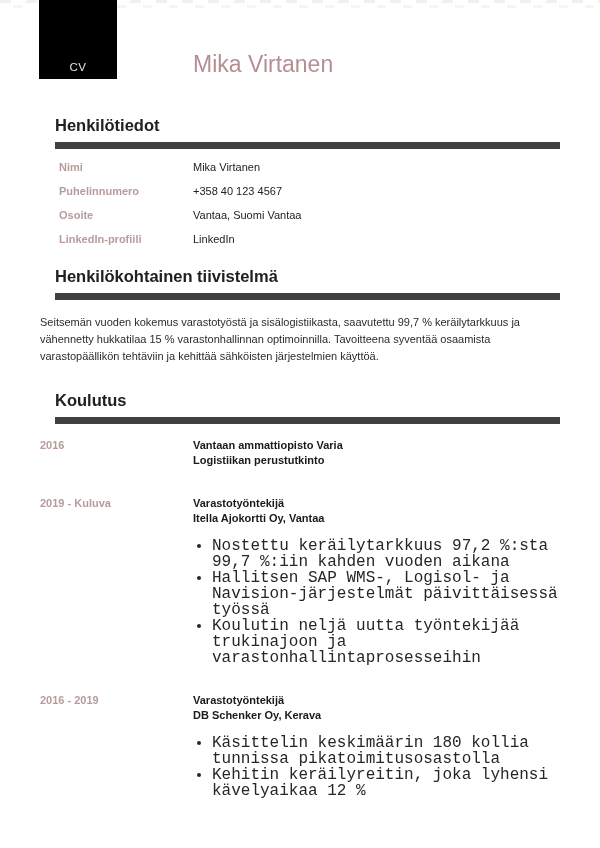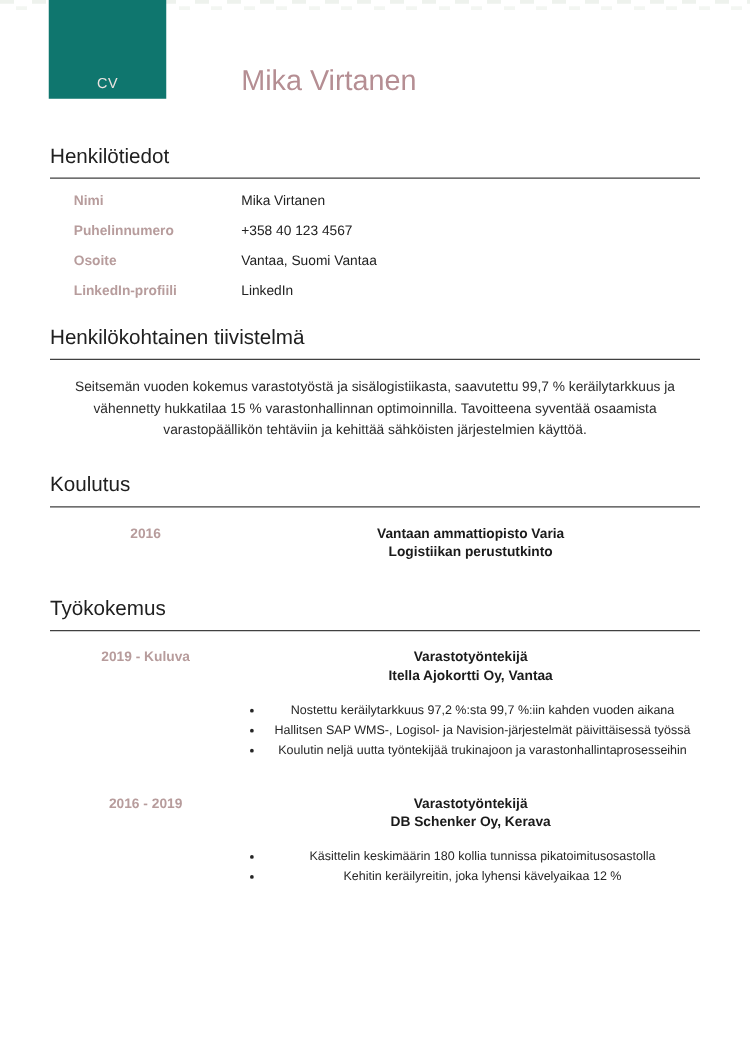--- a/index.html
+++ b/index.html
@@ -17,67 +17,67 @@
     position: absolute; top: 0; left: 0; width: 600px; height: 8px;
     background-image:
       repeating-linear-gradient(90deg, #eef2ed 0 11px, transparent 11px 26px),
       repeating-linear-gradient(90deg, transparent 0 13px, #f3f6f2 13px 22px, transparent 22px 26px);
     background-size: 600px 3px, 600px 3px;
     background-position: 0 0, 0 5px;
     background-repeat: no-repeat;
   }
 
   .cv-badge {
-    position: absolute; left: 39px; top: 0; width: 94px; height: 79px;
-    background: #0f766e;
+    position: absolute; left: 39px; top: 0; width: 78px; height: 79px;
+    background: #000000;
     display: flex; align-items: flex-end; justify-content: center;
     padding-bottom: 6px;
   }
   .cv-badge span {
     color: #ece4e1; font-size: 11.5px; letter-spacing: 0.5px;
   }
 
   .title {
     padding-top: 50px; margin-left: 193px;
     font-size: 23px; font-weight: 400; line-height: 1.25;
     color: #b58e93;
   }
 
   .content { padding: 0 40px; }
 
   .section-heading {
-    font-size: 16.5px; font-weight: 400; color: #202020;
+    font-size: 16.5px; font-weight: 700; color: #202020;
     padding-bottom: 7px;
-    border-bottom: 1px solid #404040;
+    border-bottom: 7px solid #404040;
+    margin-left: 15px;
   }
   .sec-personal   { margin-top: 37px; }
   .sec-summary    { margin-top: 22px; }
   .sec-education  { margin-top: 26px; }
   .sec-experience { margin-top: 28px; }
 
   .details { margin-top: 13px; }
   .detail-row { display: flex; margin-bottom: 13px; font-size: 11px; line-height: 11px; }
   .detail-label { width: 153px; flex: 0 0 153px; color: #b79c9c; font-weight: 700; padding-left: 19px; }
   .detail-value { color: #222222; }
 
   .summary-text {
     margin-top: 14px;
     font-size: 11px; line-height: 17px; color: #2b2b2b;
     max-width: 520px;
-    text-align: center;
   }
 
-  .entry { display: flex; margin-top: 14px; font-size: 11px; text-align: center; }
+  .entry { display: flex; margin-top: 14px; font-size: 11px; }
   .entry + .entry { margin-top: 27px; }
   .entry-period { width: 153px; flex: 0 0 153px; color: #b79c9c; font-weight: 700; line-height: 15px; }
   .entry-body   { flex: 1; }
   .entry-line   { font-weight: 700; color: #1a1a1a; line-height: 15px; }
 
   .bullets { margin: 12px 0 0 0; padding-left: 19px; list-style: disc; }
-  .bullets li { font-size: 10px; line-height: 16px; color: #262626; margin-bottom: 0; }
+  .bullets li { font-size: 16px; line-height: 16px; color: #262626; margin-bottom: 0; font-family: Liberation Mono, monospace; }
 </style>
 </head>
 <body>
 
 <div class="page">
 
   <div class="edge-pattern"></div>
 
   <div class="cv-badge">
     <span>CV</span>
@@ -119,21 +119,20 @@
       <div class="entry">
         <div class="entry-period">2016</div>
         <div class="entry-body">
           <div class="entry-line">Vantaan ammattiopisto Varia</div>
           <div class="entry-line">Logistiikan perustutkinto</div>
         </div>
       </div>
     </div>
 
     <div class="section sec-experience">
-      <div class="section-heading">Työkokemus</div>
 
       <div class="entry">
         <div class="entry-period">2019 - Kuluva</div>
         <div class="entry-body">
           <div class="entry-line">Varastotyöntekijä</div>
           <div class="entry-line">Itella Ajokortti Oy, Vantaa</div>
           <ul class="bullets">
             <li>Nostettu keräilytarkkuus 97,2 %:sta 99,7 %:iin kahden vuoden aikana</li>
             <li>Hallitsen SAP WMS-, Logisol- ja Navision-järjestelmät päivittäisessä työssä</li>
             <li>Koulutin neljä uutta työntekijää trukinajoon ja varastonhallintaprosesseihin</li>

